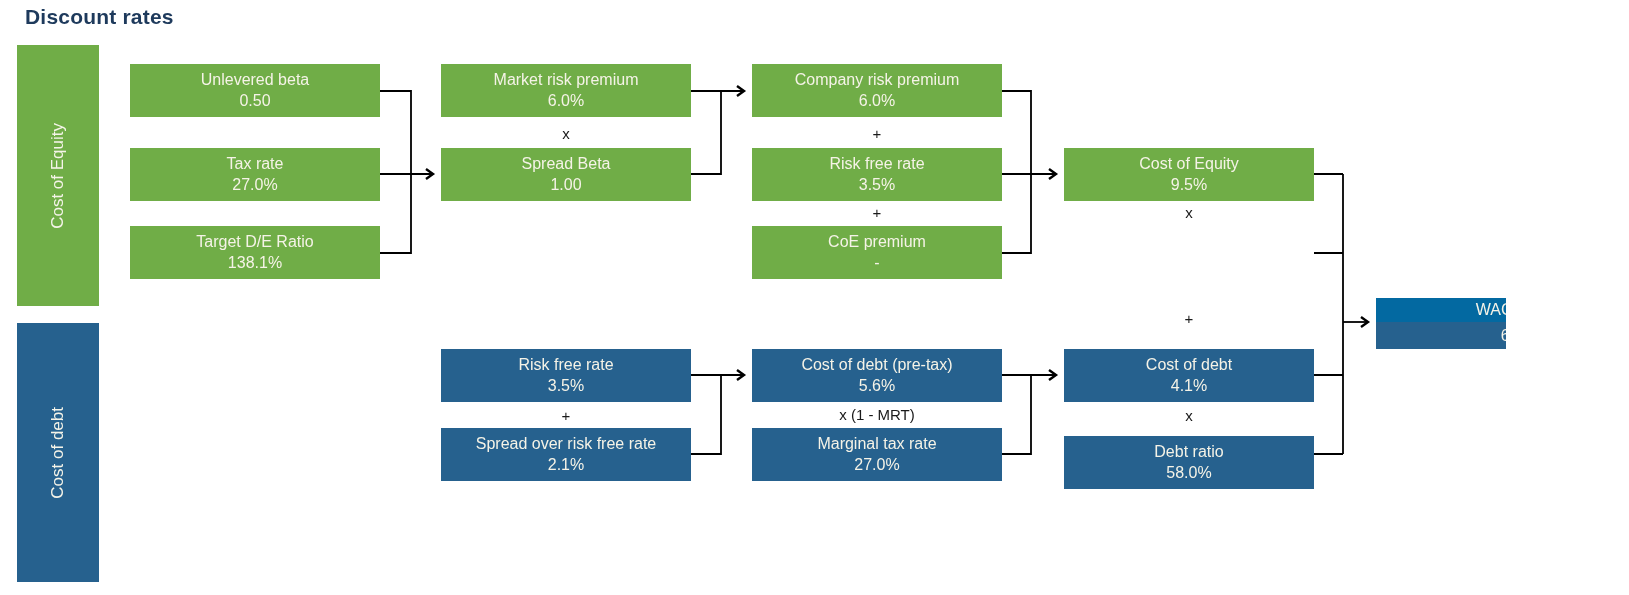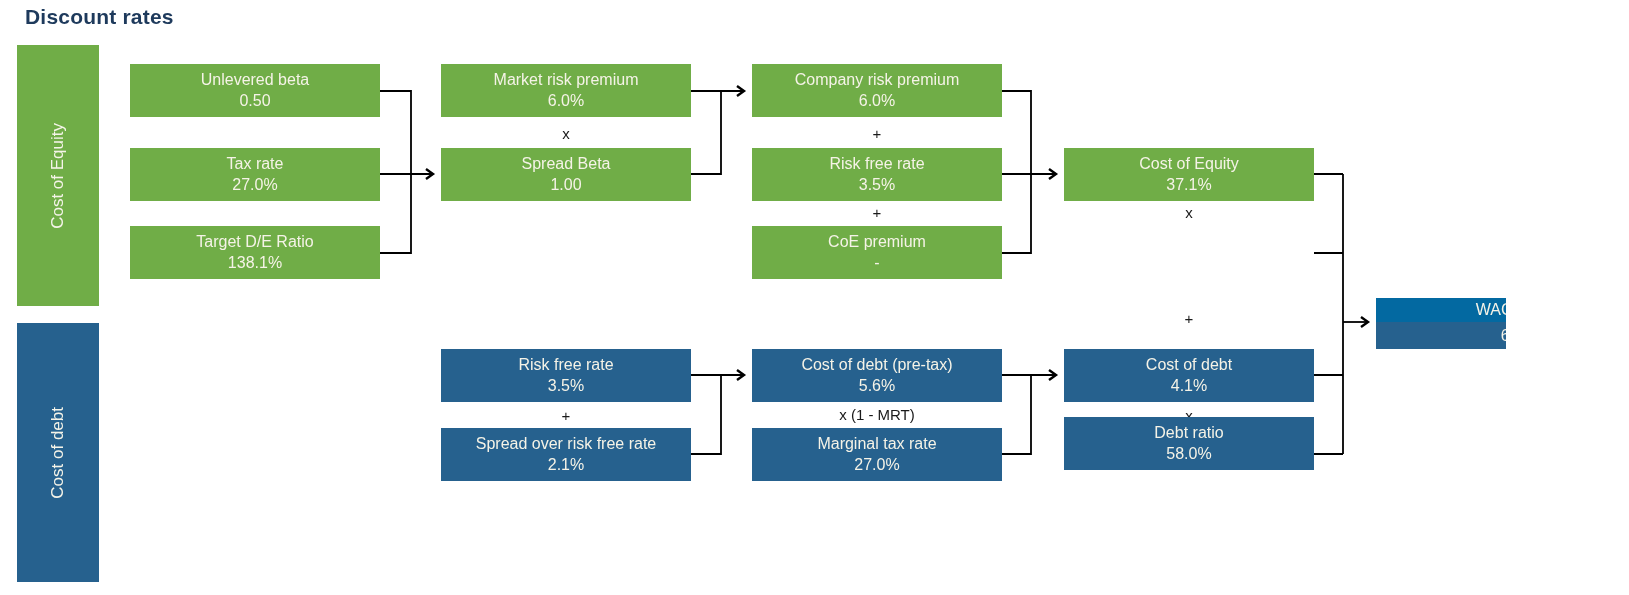--- a/index.html
+++ b/index.html
@@ -112,21 +112,21 @@
     <div class="node-value">3.5%</div>
   </div>
   <div class="op" style="left:877px;top:212px">+</div>
   <div class="node green-bg" style="left:752px;top:226px">
     <div class="node-label">CoE premium</div>
     <div class="node-value">-</div>
   </div>
 
   <div class="node green-bg" style="left:1064px;top:148px">
     <div class="node-label">Cost of Equity</div>
-    <div class="node-value">37.1%</div>
+    <div class="node-value">9.5%</div>
   </div>
   <div class="op" style="left:1189px;top:212px">x</div>
 
   <div class="op" style="left:1189px;top:318px">+</div>
 
   <div class="node blue-bg" style="left:441px;top:349px">
     <div class="node-label">Risk free rate</div>
     <div class="node-value">3.5%</div>
   </div>
   <div class="op" style="left:566px;top:415px">+</div>
@@ -143,21 +143,21 @@
   <div class="node blue-bg" style="left:752px;top:428px">
     <div class="node-label">Marginal tax rate</div>
     <div class="node-value">27.0%</div>
   </div>
 
   <div class="node blue-bg" style="left:1064px;top:349px">
     <div class="node-label">Cost of debt</div>
     <div class="node-value">4.1%</div>
   </div>
   <div class="op" style="left:1189px;top:415px">x</div>
-  <div class="node blue-bg" style="left:1064px;top:417px">
+  <div class="node blue-bg" style="left:1064px;top:436px">
     <div class="node-label">Debt ratio</div>
     <div class="node-value">58.0%</div>
   </div>
 
   <div class="wacc">
     <div class="wacc-header">WACC</div>
     <div class="wacc-value">6.4%</div>
   </div>
 
 </div>

